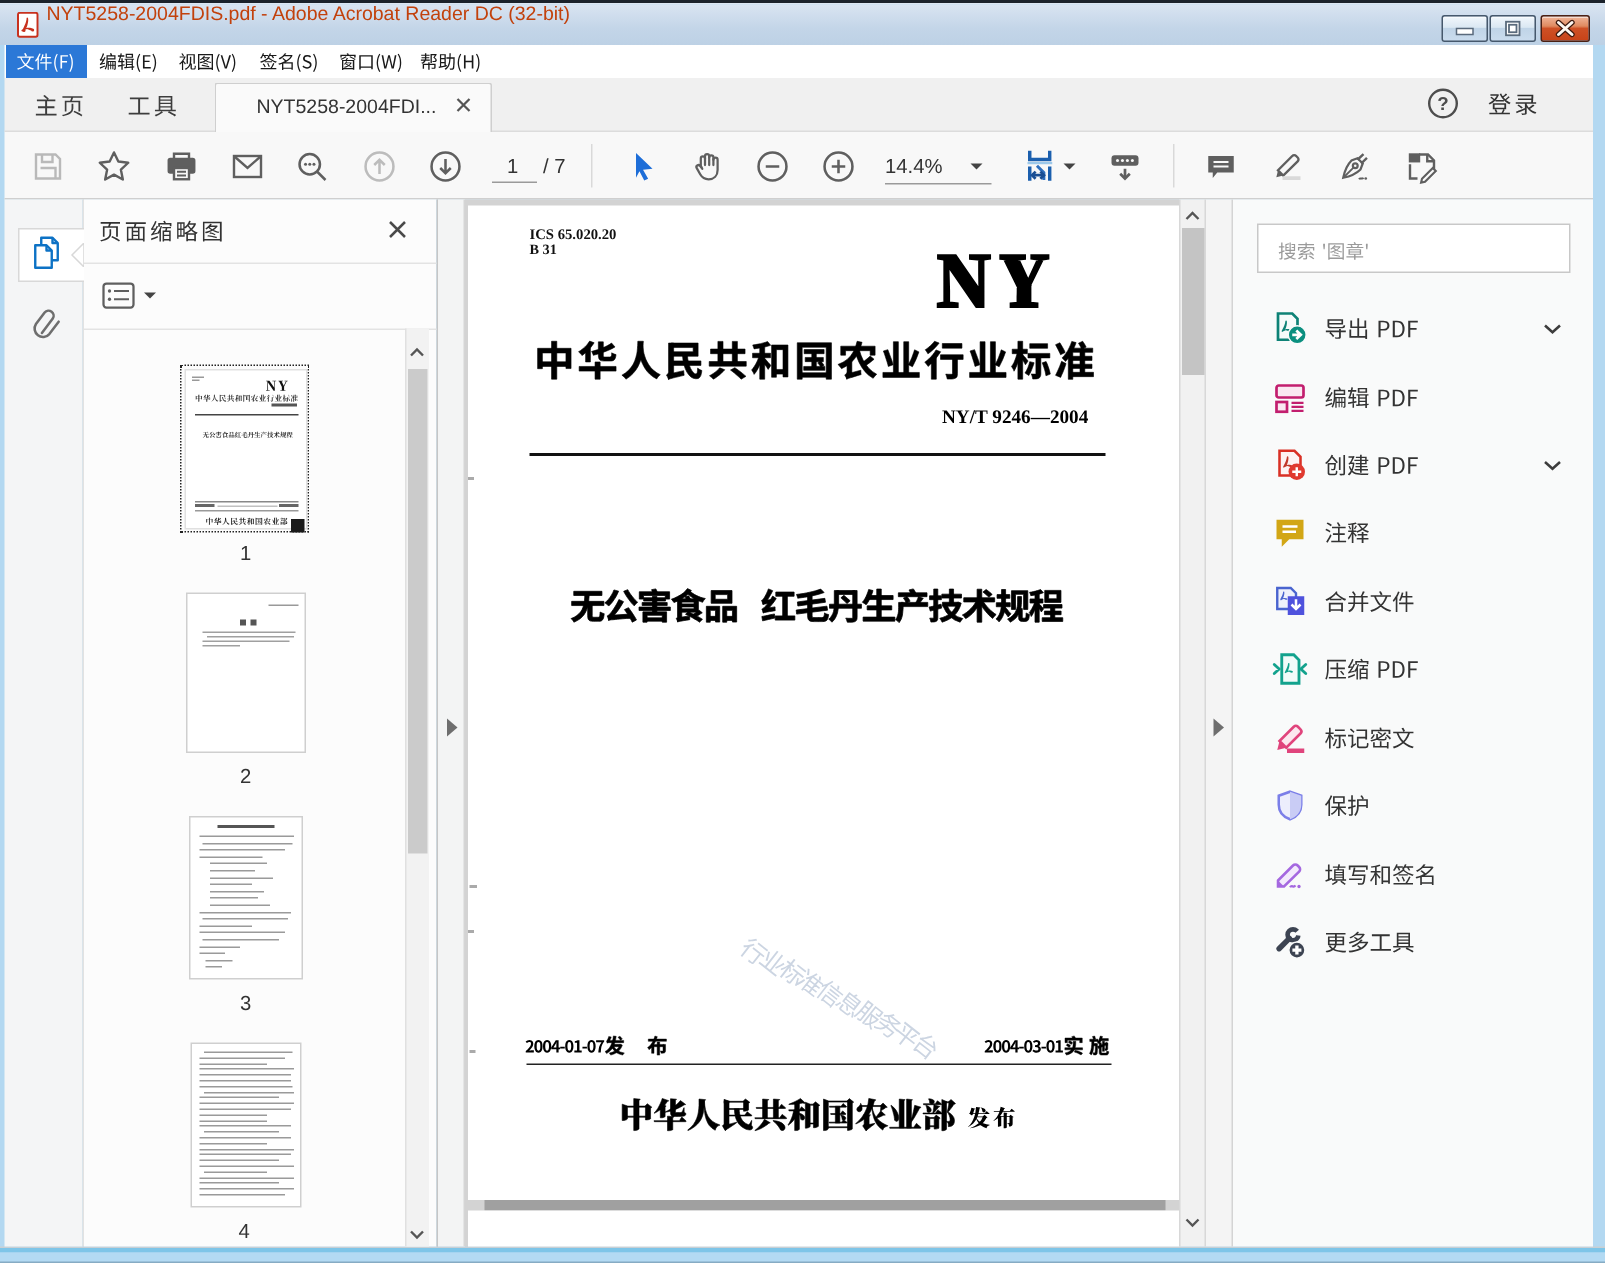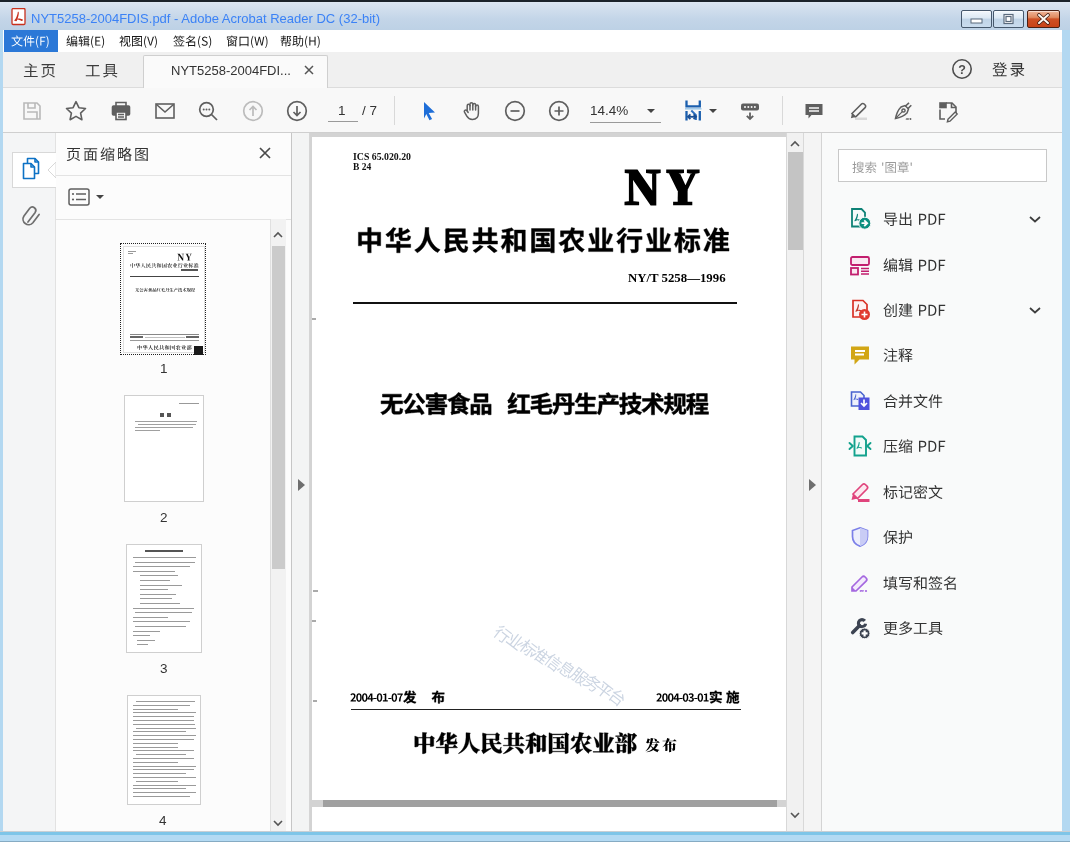--- a/index.html
+++ b/index.html
@@ -7,21 +7,21 @@
 <div style="position:absolute;left:0px;top:831px;width:1070px;height:1px;background:#c9cfd4;"></div>
 <div style="position:absolute;left:0px;top:832px;width:1070px;height:3px;background:#7ec5e8;"></div>
 <div style="position:absolute;left:0px;top:835px;width:1070px;height:6px;background:#b3daf3;"></div>
 <div style="position:absolute;left:0px;top:841px;width:1070px;height:1px;background:#86abc3;"></div>
 <svg style="position:absolute;left:11px;top:8px" width="16" height="18" viewBox="0 0 16 18">
     <rect x="1" y="0.5" width="13" height="16" rx="1.2" fill="#fff" stroke="#c8311e" stroke-width="1.3"></rect>
 <path d="M4.2 11.5c2-3.8 2.6-6.3 2.5-7.3 0-.6.8-.7 1-.1.4 1.4-.2 4.6-1.2 6.6 1.6-.4 3.4-.3 4.2.5.6.6 0 1.5-.9 1.2-.9-.2-2.1-1-2.9-1-.9.3-2 .8-2.7 1.4-.5.4-1.2-.2-.8-.8z" fill="#c8311e"></path>
 <circle cx="5" cy="12.3" r="1" fill="#c8311e"></circle>
     <circle cx="10.8" cy="12" r="1" fill="#c8311e"></circle>
   </svg>
-<div style="position:absolute;left:31px;top:11px;font:normal 13px 'Liberation Sans',sans-serif;color:#3b82f6;white-space:nowrap;">NYT5258-2004FDIS.pdf - Adobe Acrobat Reader DC (32-bit)</div>
+<div style="position:absolute;left:31px;top:1px;font:normal 13px 'Liberation Sans',sans-serif;color:#c2410c;white-space:nowrap;">NYT5258-2004FDIS.pdf - Adobe Acrobat Reader DC (32-bit)</div>
 <div style="position:absolute;left:961px;top:10px;width:31px;height:18px;background:linear-gradient(#f2f7fc 0%,#dbe8f3 45%,#c0d4e7 50%,#cadcee 100%);border:1px solid #46586c;border-radius:2px;box-shadow:inset 0 1px 0 rgba(255,255,255,.55)"></div>
 <svg style="position:absolute;left:961px;top:10px" width="31" height="18">
     <rect x="10" y="9" width="11" height="4" fill="#fff" stroke="#5a6a7c" stroke-width="1"></rect>
   </svg>
 <div style="position:absolute;left:993px;top:10px;width:31px;height:18px;background:linear-gradient(#f2f7fc 0%,#dbe8f3 45%,#c0d4e7 50%,#cadcee 100%);border:1px solid #46586c;border-radius:2px;box-shadow:inset 0 1px 0 rgba(255,255,255,.55)"></div>
 <svg style="position:absolute;left:993px;top:10px" width="31" height="18">
     <rect x="11" y="4.5" width="9" height="9" fill="#fff" stroke="#5a6a7c" stroke-width="1.2"></rect>
     <rect x="13" y="6.5" width="5" height="5" fill="none" stroke="#5a6a7c" stroke-width="1.2"></rect>
   </svg>
 <div style="position:absolute;left:1027px;top:10px;width:33px;height:18px;background:linear-gradient(#f0b69a 0%,#e08a60 40%,#ce5025 50%,#c84318 100%);border:1px solid #4a2014;border-radius:2px;box-shadow:inset 0 1px 0 rgba(255,255,255,.55)"></div>
@@ -343,28 +343,28 @@
   </svg>
 <div style="position:absolute;left:310px;top:133px;width:476px;height:698px;background:#d3d3d3;"></div>
 <div style="position:absolute;left:312px;top:137px;width:474px;height:663px;background:#fff;"></div>
 <div style="position:absolute;left:323px;top:800px;width:454px;height:7px;background:#a0a0a0;"></div>
 <div style="position:absolute;left:312px;top:807px;width:474px;height:24px;background:#fff;"></div>
 <div style="position:absolute;left:312px;top:318px;width:4px;height:2px;background:#aaa;"></div>
 <div style="position:absolute;left:313px;top:590px;width:5px;height:2px;background:#aaa;"></div>
 <div style="position:absolute;left:312px;top:620px;width:4px;height:2px;background:#aaa;"></div>
 <div style="position:absolute;left:313px;top:700px;width:4px;height:2px;background:#aaa;"></div>
 <div style="position:absolute;left:353px;top:150.5px;font:bold 9.8px 'Liberation Serif',serif;color:#111;white-space:nowrap;">ICS 65.020.20</div>
-<div style="position:absolute;left:353px;top:162px;font:bold 9.5px 'Liberation Serif',serif;color:#111;white-space:nowrap;">B 24</div>
+<div style="position:absolute;left:353px;top:162px;font:bold 9.5px 'Liberation Serif',serif;color:#111;white-space:nowrap;">B 31</div>
 <svg style="position:absolute;left:624px;top:156.8px" width="82" height="59" viewBox="0 0 82 59">
     <path fill="#000" stroke="#000" stroke-width="2.2" transform="translate(0,47.2)" d="M1.6 0V-1.5L6.3 -2.2H7.7L14 -1.5V0ZM6 0V-32.3H7.7L8.3 -10.3V0ZM23.1 -32.1V-33.6H35.6V-32.1L30.9 -31.4H29.6ZM27.2 0.1 7.2 -28.9 7 -29.1 5.3 -31.7 1.8 -32.1V-33.6H12.9L30.3 -8.5L29.4 -8.2L29.2 -21.5V-33.6H31.2V0.1Z M50.2 0V-1.5L57.6 -2.2H59.6L67.2 -1.5V0ZM54.7 0Q54.8 -1.8 54.8 -3.3Q54.8 -4.8 54.8 -6.5Q54.9 -8.1 54.9 -10.3Q54.9 -12.5 54.9 -15.6H62.5Q62.5 -12.6 62.5 -10.4Q62.5 -8.2 62.5 -6.5Q62.5 -4.8 62.5 -3.3Q62.6 -1.8 62.6 0ZM55.8 -11.2 44.8 -33.6H53.5L62.2 -14.8H60.8L61.2 -15.7L69.4 -33.6H71.9L60.9 -11.2ZM43.3 -32.1V-33.6H58.9V-32.1L52.6 -31.4H50.5ZM64 -32.1V-33.6H74.5V-32.1L70.1 -31.4H69Z"></path>
   </svg>
 <svg style="position:absolute;left:356px;top:221.7px" width="378" height="36" viewBox="0 0 378 36">
     <path fill="#000" stroke="#000" stroke-width="0.4" transform="translate(0,28.4)" d="M2.4 -18.2H24.7V-4.7H21.3V-15.1H5.6V-4.6H2.4ZM4.1 -9.2H23.2V-6.1H4.1ZM11.7 -22.9H15.2V2.4H11.7Z M51.7 -21.7 54 -19.1Q52.1 -17.9 49.7 -16.9Q47.3 -15.9 44.7 -15Q42.1 -14.2 39.5 -13.5Q39.4 -14.1 39 -14.9Q38.7 -15.6 38.4 -16.1Q40.2 -16.6 42.1 -17.2Q44 -17.8 45.7 -18.5Q47.5 -19.2 49 -20Q50.5 -20.8 51.7 -21.7ZM42.9 -22.5H46.2V-13.6Q46.2 -12.8 46.4 -12.6Q46.7 -12.4 47.5 -12.4Q47.6 -12.4 48.1 -12.4Q48.5 -12.4 49 -12.4Q49.5 -12.4 50 -12.4Q50.4 -12.4 50.6 -12.4Q51.1 -12.4 51.3 -12.7Q51.6 -12.9 51.7 -13.5Q51.8 -14 51.8 -15.2Q52.4 -14.8 53.2 -14.5Q54 -14.2 54.7 -14Q54.5 -12.3 54.1 -11.4Q53.7 -10.5 53 -10.1Q52.2 -9.7 50.9 -9.7Q50.7 -9.7 50.3 -9.7Q49.9 -9.7 49.4 -9.7Q49 -9.7 48.5 -9.7Q48 -9.7 47.6 -9.7Q47.2 -9.7 47 -9.7Q45.4 -9.7 44.5 -10Q43.6 -10.4 43.3 -11.2Q42.9 -12.1 42.9 -13.6ZM37.1 -23 40.1 -21.9Q39.1 -20.3 37.8 -18.7Q36.4 -17.1 35 -15.8Q33.5 -14.4 32 -13.4Q31.8 -13.8 31.3 -14.2Q30.9 -14.7 30.5 -15.2Q30 -15.6 29.7 -15.9Q31.1 -16.7 32.5 -17.9Q33.9 -19 35.1 -20.3Q36.2 -21.6 37.1 -23ZM34.4 -18.4 36.5 -20.5 37.6 -20.2V-9.1H34.4ZM40.7 -9.1H44.1V2.4H40.7ZM30.1 -6.1H54.7V-3H30.1Z M69.2 -22.9H72.9Q72.8 -21.5 72.7 -19.6Q72.6 -17.6 72.3 -15.4Q72 -13.1 71.3 -10.7Q70.5 -8.3 69.3 -5.9Q68 -3.5 66 -1.4Q64.1 0.7 61.3 2.4Q60.8 1.7 60.1 1Q59.4 0.3 58.6 -0.3Q61.3 -1.7 63.2 -3.7Q65 -5.6 66.2 -7.7Q67.3 -9.9 67.9 -12.1Q68.6 -14.3 68.8 -16.3Q69 -18.4 69.1 -20.1Q69.2 -21.8 69.2 -22.9ZM72.6 -19.6Q72.6 -19.1 72.8 -17.8Q72.9 -16.5 73.3 -14.8Q73.8 -13 74.5 -11Q75.3 -9.1 76.6 -7.1Q77.8 -5.2 79.7 -3.5Q81.6 -1.8 84.2 -0.6Q83.5 -0 82.8 0.7Q82.2 1.5 81.8 2.2Q79.1 0.9 77.1 -1Q75.1 -2.9 73.8 -5.1Q72.5 -7.3 71.6 -9.5Q70.8 -11.7 70.4 -13.7Q70 -15.6 69.8 -17.1Q69.6 -18.6 69.5 -19.3Z M99 -13.4H102.3Q102.4 -11 103 -8.8Q103.6 -6.5 104.4 -4.8Q105.3 -3.1 106.2 -2.1Q107.2 -1.1 108 -1.1Q108.5 -1.1 108.8 -2Q109 -2.9 109.1 -5Q109.7 -4.5 110.5 -4Q111.3 -3.6 111.9 -3.4Q111.7 -1.2 111.2 0Q110.7 1.2 109.9 1.7Q109.1 2.1 107.9 2.1Q106.1 2.1 104.6 0.9Q103 -0.4 101.8 -2.5Q100.6 -4.7 99.9 -7.5Q99.2 -10.3 99 -13.4ZM91.5 -9.8H111.3V-6.8H91.5ZM91.4 -21.7H109.4V-12.9H91.4V-15.9H106.1V-18.7H91.4ZM89.7 2.6 89.5 -0.2 90.9 -1.3 99.8 -3.3Q99.8 -2.8 99.9 -2.3Q99.9 -1.7 100 -1.1Q100.1 -0.6 100.1 -0.2Q97.7 0.4 96 0.8Q94.3 1.2 93.1 1.5Q92 1.8 91.4 2Q90.7 2.1 90.3 2.3Q90 2.4 89.7 2.6ZM89.7 2.6Q89.6 2.1 89.3 1.6Q89.1 1 88.8 0.5Q88.5 0 88.3 -0.3Q88.7 -0.6 89.2 -1.2Q89.7 -1.7 89.7 -2.6V-21.7H93.1V-0.4Q93.1 -0.4 92.7 -0.2Q92.4 -0 91.9 0.3Q91.4 0.6 90.9 1Q90.4 1.4 90 1.8Q89.7 2.2 89.7 2.6Z M122.6 -22.8H126V-7.3H122.6ZM132.2 -22.8H135.6V-7.3H132.2ZM116.8 -9.4H141.5V-6.3H116.8ZM117.7 -17.7H140.7V-14.6H117.7ZM131 -3.7 133.9 -5.3Q135.1 -4.5 136.5 -3.4Q137.9 -2.4 139.2 -1.3Q140.5 -0.3 141.3 0.5L138.1 2.4Q137.4 1.6 136.1 0.5Q134.9 -0.5 133.6 -1.7Q132.2 -2.8 131 -3.7ZM123.8 -5.2 127.2 -3.9Q126.2 -2.7 124.9 -1.6Q123.7 -0.4 122.3 0.6Q120.9 1.7 119.6 2.4Q119.3 2.1 118.8 1.6Q118.3 1.2 117.8 0.8Q117.3 0.4 117 0.1Q118.2 -0.5 119.5 -1.4Q120.8 -2.3 122 -3.3Q123.1 -4.3 123.8 -5.2Z M159.6 -4.1H167.7V-1H159.6ZM158.4 -20.4H169.3V0.9H166V-17.3H161.6V1.1H158.4ZM150.5 -20.3H153.8V2.4H150.5ZM145.7 -14.9H157.7V-11.9H145.7ZM150.3 -13.8 152.5 -13Q152 -11.4 151.4 -9.7Q150.8 -7.9 150.1 -6.3Q149.4 -4.7 148.5 -3.2Q147.7 -1.8 146.7 -0.8Q146.5 -1.5 146 -2.4Q145.5 -3.2 145.1 -3.8Q145.9 -4.7 146.7 -5.9Q147.5 -7.1 148.2 -8.4Q148.9 -9.7 149.4 -11.1Q150 -12.5 150.3 -13.8ZM155.7 -22.7 157.8 -20.2Q156.2 -19.6 154.4 -19.2Q152.5 -18.7 150.5 -18.4Q148.5 -18.1 146.7 -17.8Q146.6 -18.4 146.3 -19.1Q146 -19.9 145.8 -20.4Q147.5 -20.6 149.4 -21Q151.2 -21.3 152.8 -21.8Q154.5 -22.2 155.7 -22.7ZM153.5 -11.7Q153.7 -11.5 154.2 -11Q154.7 -10.5 155.2 -9.9Q155.8 -9.3 156.3 -8.6Q156.9 -8 157.3 -7.5Q157.7 -7 157.9 -6.8L156.1 -4.1Q155.7 -4.7 155.2 -5.5Q154.6 -6.4 154 -7.2Q153.4 -8.1 152.9 -8.9Q152.3 -9.7 151.9 -10.2Z M180.1 -17.4H193.4V-14.6H180.1ZM180.8 -12.1H192.9V-9.3H180.8ZM179.8 -6.1H193.9V-3.5H179.8ZM185.2 -16.6H188.2V-4.7H185.2ZM189.1 -8.5 191.2 -9.5Q191.8 -9 192.4 -8.2Q193 -7.5 193.4 -6.9L191.2 -5.7Q190.9 -6.3 190.3 -7.1Q189.7 -7.8 189.1 -8.5ZM175.5 -21.9H198.3V2.4H194.8V-18.9H178.8V2.4H175.5ZM177.3 -1.9H196.4V1.1H177.3Z M208.5 2.4Q208.4 2.1 208.2 1.5Q207.9 1 207.6 0.5Q207.4 -0.1 207.1 -0.4Q207.6 -0.6 208.1 -1.2Q208.7 -1.8 208.7 -2.6V-10H211.9V-0.4Q211.9 -0.4 211.6 -0.2Q211.2 -0 210.7 0.3Q210.2 0.6 209.7 1Q209.2 1.4 208.9 1.7Q208.5 2.1 208.5 2.4ZM204.5 -19.6H227.4V-13.6H224.1V-16.6H207.7V-13.6H204.5ZM215.4 -22.9 218.7 -22.2Q217.7 -17.8 215.8 -14.4Q214 -11.1 211.3 -8.6Q208.6 -6.2 205 -4.6Q204.8 -5 204.3 -5.5Q203.9 -6 203.5 -6.6Q203 -7.1 202.6 -7.4Q206.2 -8.7 208.8 -10.8Q211.3 -12.9 212.9 -15.9Q214.6 -18.9 215.4 -22.9ZM216.9 -17Q217.8 -13.5 219.4 -10.4Q221 -7.3 223.3 -4.8Q225.6 -2.4 228.5 -0.9Q228.1 -0.6 227.7 -0.1Q227.2 0.4 226.8 0.9Q226.4 1.4 226.1 1.8Q223 0.1 220.7 -2.6Q218.4 -5.3 216.7 -8.8Q215.1 -12.2 213.9 -16.2ZM224.1 -13.1 226.7 -10.9Q225.8 -10.1 224.7 -9.3Q223.7 -8.5 222.7 -7.8Q221.7 -7 220.8 -6.5L218.5 -8.5Q219.4 -9.1 220.4 -9.9Q221.4 -10.6 222.4 -11.5Q223.4 -12.3 224.1 -13.1ZM208.5 2.4 208.2 -0.4 209.6 -1.4 217.9 -3.6Q217.9 -2.9 217.9 -2Q218 -1.2 218.1 -0.7Q215.3 0.1 213.5 0.7Q211.8 1.2 210.8 1.5Q209.8 1.8 209.3 2Q208.8 2.2 208.5 2.4Z M232.6 -2.1H256.9V1.2H232.6ZM239.6 -22.6H242.9V-0.9H239.6ZM246.5 -22.6H249.8V-0.7H246.5ZM253.7 -17.2 256.6 -15.8Q256 -14.1 255.3 -12.3Q254.6 -10.5 253.8 -8.9Q253 -7.2 252.3 -5.9L249.6 -7.3Q250.3 -8.6 251.1 -10.2Q251.9 -11.9 252.5 -13.7Q253.2 -15.5 253.7 -17.2ZM232.9 -16.4 235.9 -17.3Q236.5 -15.7 237.2 -13.8Q237.9 -12 238.5 -10.3Q239.1 -8.5 239.4 -7.2L236.2 -6.1Q235.9 -7.4 235.4 -9.1Q234.8 -10.9 234.2 -12.8Q233.6 -14.7 232.9 -16.4Z M272.2 -21.4H285.3V-18.3H272.2ZM279 -13H282.3V-1.3Q282.3 -0 282 0.7Q281.7 1.4 280.8 1.8Q279.9 2.2 278.6 2.3Q277.3 2.3 275.5 2.3Q275.4 1.6 275.1 0.7Q274.8 -0.3 274.5 -1Q275.3 -0.9 276.1 -0.9Q276.9 -0.9 277.5 -0.9Q278.1 -0.9 278.3 -0.9Q278.7 -0.9 278.9 -1Q279 -1.1 279 -1.4ZM271 -13.9H286.1V-10.8H271ZM264.9 -10.7 267.8 -13.6 268.2 -13.4V2.4H264.9ZM268 -17.1 271.1 -15.9Q270 -14.1 268.6 -12.3Q267.2 -10.5 265.7 -8.9Q264.2 -7.3 262.7 -6.1Q262.5 -6.5 262.1 -7Q261.7 -7.5 261.3 -8.1Q260.9 -8.6 260.5 -8.9Q261.9 -9.9 263.3 -11.2Q264.7 -12.5 265.9 -14Q267.1 -15.5 268 -17.1ZM267 -22.9 270.1 -21.7Q269.1 -20.4 267.9 -19.1Q266.6 -17.8 265.3 -16.6Q263.9 -15.4 262.6 -14.5Q262.4 -14.9 262.1 -15.4Q261.8 -15.9 261.4 -16.4Q261.1 -16.9 260.8 -17.2Q261.9 -17.9 263.1 -18.9Q264.3 -19.9 265.3 -20.9Q266.3 -22 267 -22.9Z M290.4 -2.1H314.7V1.2H290.4ZM297.4 -22.6H300.7V-0.9H297.4ZM304.3 -22.6H307.6V-0.7H304.3ZM311.5 -17.2 314.4 -15.8Q313.8 -14.1 313.1 -12.3Q312.4 -10.5 311.6 -8.9Q310.8 -7.2 310.1 -5.9L307.4 -7.3Q308.1 -8.6 308.9 -10.2Q309.7 -11.9 310.3 -13.7Q311 -15.5 311.5 -17.2ZM290.7 -16.4 293.7 -17.3Q294.3 -15.7 295 -13.8Q295.7 -12 296.3 -10.3Q296.9 -8.5 297.2 -7.2L294 -6.1Q293.7 -7.4 293.2 -9.1Q292.6 -10.9 292 -12.8Q291.4 -14.7 290.7 -16.4Z M330.5 -21.3H342.4V-18.2H330.5ZM329.3 -14.8H343.9V-11.8H329.3ZM334.6 -13.3H337.9V-1.4Q337.9 -0.2 337.6 0.5Q337.4 1.3 336.6 1.7Q335.9 2.1 334.8 2.2Q333.8 2.3 332.5 2.3Q332.4 1.6 332.1 0.6Q331.9 -0.3 331.5 -1.1Q332.3 -1 333.1 -1Q333.8 -1 334.1 -1Q334.4 -1 334.5 -1.1Q334.6 -1.2 334.6 -1.5ZM338.8 -8.5 341.4 -9.4Q342.1 -8.1 342.6 -6.5Q343.2 -5 343.6 -3.5Q344 -2.1 344.2 -1L341.3 0.1Q341.1 -1 340.8 -2.5Q340.4 -4 339.9 -5.5Q339.4 -7.1 338.8 -8.5ZM330.5 -9.3 333.4 -8.6Q333 -7.1 332.4 -5.5Q331.8 -3.9 331.2 -2.5Q330.5 -1.1 329.8 -0Q329.6 -0.3 329.1 -0.6Q328.6 -0.9 328.1 -1.2Q327.7 -1.5 327.3 -1.7Q328.3 -3.1 329.2 -5.2Q330 -7.2 330.5 -9.3ZM318.8 -17.6H328.9V-14.6H318.8ZM322.6 -22.9H325.8V2.4H322.6ZM322.2 -15.6 324.1 -14.9Q323.8 -13.4 323.4 -11.7Q323 -10 322.5 -8.4Q322 -6.8 321.3 -5.4Q320.7 -4 320 -2.9Q319.8 -3.4 319.6 -4Q319.3 -4.5 319 -5.1Q318.6 -5.7 318.3 -6.1Q319.2 -7.2 320 -8.8Q320.7 -10.4 321.3 -12.2Q321.9 -14 322.2 -15.6ZM325.7 -14.2Q325.9 -13.9 326.4 -13.3Q327 -12.7 327.6 -12Q328.2 -11.2 328.7 -10.6Q329.2 -10 329.4 -9.7L327.6 -7.2Q327.4 -7.7 326.9 -8.5Q326.5 -9.3 326 -10.1Q325.5 -10.9 325 -11.6Q324.6 -12.3 324.2 -12.8Z M358.4 -12.9H372V-10.1H358.4ZM358.5 -7.6H372V-4.8H358.5ZM358.5 -2.2H373V0.7H358.5ZM358.5 -22.8 361.4 -22Q360.6 -19.6 359.5 -17.2Q358.4 -14.9 357.1 -12.9Q355.8 -10.9 354.3 -9.4Q354.1 -9.7 353.6 -10.2Q353.2 -10.6 352.8 -11.1Q352.4 -11.5 352 -11.8Q353.4 -13 354.6 -14.8Q355.9 -16.5 356.8 -18.6Q357.8 -20.6 358.5 -22.8ZM359.2 -18.3H372.5V-15.5H359.2V2.5H356.2V-15.8L358.6 -18.3ZM364 -16.7H367.2V-0.6H364ZM363 -21.6 365.8 -22.9Q366.4 -22 367.1 -20.9Q367.7 -19.8 368.1 -19L365.1 -17.5Q364.8 -18.3 364.2 -19.5Q363.6 -20.6 363 -21.6ZM347.7 -20.6 350.6 -21.9Q351.2 -20.9 351.9 -19.7Q352.6 -18.5 353.2 -17.4Q353.8 -16.3 354.1 -15.4L351 -13.9Q350.7 -14.8 350.1 -15.9Q349.6 -17.1 348.9 -18.3Q348.3 -19.5 347.7 -20.6ZM347.7 -0.2Q348.3 -1.4 349 -2.9Q349.7 -4.4 350.4 -6.1Q351.1 -7.8 351.7 -9.5L354.7 -8Q354.2 -6.4 353.6 -4.8Q353 -3.2 352.4 -1.7Q351.7 -0.2 351.1 1.2Z"></path>
   </svg>
-<div style="position:absolute;left:628px;top:271px;font:bold 12.8px 'Liberation Serif',serif;color:#000;white-space:nowrap;">NY/T 5258—1996</div>
+<div style="position:absolute;left:628px;top:271px;font:bold 12.8px 'Liberation Serif',serif;color:#000;white-space:nowrap;">NY/T 9246—2004</div>
 <div style="position:absolute;left:353px;top:302px;width:384px;height:2px;background:#111;"></div>
 <svg style="position:absolute;left:380px;top:388.3px" width="331" height="31" viewBox="0 0 331 31">
     <path fill="#000" stroke="#000" stroke-width="0.5" transform="translate(0,24.7)" d="M1.1 -11.8H22.6V-9H1.1ZM2.5 -18.5H21.3V-15.7H2.5ZM11.8 -9.5H14.8V-2.3Q14.8 -1.6 15 -1.4Q15.2 -1.2 16 -1.2Q16.1 -1.2 16.5 -1.2Q16.9 -1.2 17.4 -1.2Q17.8 -1.2 18.2 -1.2Q18.6 -1.2 18.8 -1.2Q19.3 -1.2 19.6 -1.5Q19.8 -1.7 19.9 -2.5Q20 -3.2 20.1 -4.7Q20.4 -4.5 20.9 -4.3Q21.4 -4 21.9 -3.9Q22.4 -3.7 22.8 -3.6Q22.6 -1.6 22.3 -0.5Q21.9 0.6 21.1 1.1Q20.4 1.5 19.1 1.5Q18.9 1.5 18.5 1.5Q18.2 1.5 17.8 1.5Q17.3 1.5 16.9 1.5Q16.5 1.5 16.1 1.5Q15.7 1.5 15.6 1.5Q14.1 1.5 13.3 1.2Q12.5 0.8 12.1 -0Q11.8 -0.8 11.8 -2.2ZM9.9 -17.4H12.8Q12.8 -15.5 12.6 -13.7Q12.5 -11.8 12.2 -10Q11.9 -8.2 11.2 -6.4Q10.6 -4.7 9.5 -3.1Q8.4 -1.6 6.7 -0.2Q5 1.1 2.6 2.1Q2.3 1.5 1.8 0.8Q1.2 0.2 0.7 -0.3Q3 -1.1 4.5 -2.3Q6.1 -3.5 7.1 -4.8Q8.1 -6.2 8.6 -7.7Q9.2 -9.3 9.5 -10.9Q9.7 -12.5 9.8 -14.1Q9.9 -15.8 9.9 -17.4Z M36.3 -6.3 39 -7.6Q40 -6.3 41 -4.8Q42 -3.3 42.9 -1.9Q43.8 -0.5 44.3 0.6L41.5 2.1Q41 1 40.1 -0.5Q39.2 -1.9 38.2 -3.5Q37.2 -5 36.3 -6.3ZM29.3 -19.4 32.4 -18.6Q31.6 -16.7 30.6 -14.8Q29.5 -13 28.3 -11.4Q27.1 -9.9 25.8 -8.7Q25.6 -9 25.1 -9.4Q24.6 -9.8 24.1 -10.2Q23.6 -10.5 23.2 -10.8Q24.5 -11.8 25.6 -13.1Q26.8 -14.5 27.7 -16.1Q28.7 -17.7 29.3 -19.4ZM38.5 -19.6Q39.1 -18.5 39.8 -17.3Q40.6 -16.2 41.5 -15.1Q42.4 -13.9 43.3 -12.9Q44.3 -11.9 45.1 -11.2Q44.8 -10.9 44.3 -10.5Q43.9 -10.1 43.5 -9.6Q43.1 -9.1 42.8 -8.8Q41.9 -9.7 40.9 -10.8Q40 -12 39.1 -13.2Q38.1 -14.5 37.3 -15.8Q36.4 -17.2 35.8 -18.5ZM25.8 0.9Q25.8 0.6 25.6 0.1Q25.4 -0.5 25.2 -1.1Q25 -1.6 24.8 -2.1Q25.3 -2.2 25.8 -2.7Q26.3 -3.1 27 -3.9Q27.3 -4.3 28 -5.2Q28.7 -6.1 29.5 -7.4Q30.3 -8.6 31.1 -10Q31.9 -11.5 32.6 -13L35.7 -11.6Q34.6 -9.6 33.3 -7.6Q32 -5.6 30.6 -3.9Q29.2 -2.1 27.9 -0.7V-0.6Q27.9 -0.6 27.6 -0.5Q27.3 -0.3 26.9 -0.1Q26.5 0.2 26.2 0.4Q25.8 0.7 25.8 0.9ZM25.8 0.9 25.8 -1.5 27.5 -2.5 39.6 -3.3Q39.7 -2.7 39.9 -1.9Q40.1 -1.1 40.2 -0.6Q37.3 -0.4 35.2 -0.2Q33.1 0 31.6 0.1Q30.1 0.3 29.1 0.4Q28.1 0.5 27.5 0.5Q26.9 0.6 26.5 0.7Q26.1 0.8 25.8 0.9Z M55 -15.2H57.9V-3.9H55ZM49.1 -14.2H63.7V-12H49.1ZM48.1 -11H64.8V-9H48.1ZM50.2 -0.8H62.7V1.4H50.2ZM46 -8H66.9V-5.7H46ZM48.6 -4.8H64.4V2.1H61.5V-2.5H51.4V2.1H48.6ZM46.2 -18.2H66.4V-13.3H63.5V-15.7H49V-13.3H46.2ZM54.4 -19.6 57.2 -20.1Q57.6 -19.5 57.9 -18.7Q58.3 -17.8 58.4 -17.2L55.5 -16.6Q55.3 -17.1 55 -18Q54.7 -18.9 54.4 -19.6Z M73.4 -10.1H83.8V-8.1H73.4ZM86.1 -5.9 88.2 -4.2Q86.8 -3.3 85.4 -2.4Q83.9 -1.6 82.6 -1L81 -2.5Q81.8 -2.9 82.7 -3.5Q83.6 -4.1 84.5 -4.7Q85.4 -5.3 86.1 -5.9ZM73.4 -13.5H85.6V-4.6H73.4V-6.8H82.7V-11.3H73.4ZM79.7 -19.1Q80.5 -18.1 81.6 -17.3Q82.7 -16.5 84.1 -15.8Q85.5 -15.1 87.1 -14.5Q88.6 -14 90.2 -13.7Q89.9 -13.4 89.6 -12.9Q89.2 -12.5 88.9 -12.1Q88.6 -11.6 88.4 -11.2Q86.8 -11.7 85.2 -12.3Q83.6 -13 82.2 -13.9Q80.8 -14.8 79.6 -15.8Q78.4 -16.9 77.4 -18.1ZM78.3 -20.3 80.9 -19.1Q79.5 -17.2 77.7 -15.7Q75.8 -14.2 73.7 -13Q71.6 -11.8 69.3 -11Q69 -11.5 68.5 -12.1Q68.1 -12.8 67.6 -13.2Q69.7 -13.9 71.7 -15Q73.8 -16 75.5 -17.3Q77.2 -18.7 78.3 -20.3ZM76.6 -14.8 79.1 -15.5Q79.5 -15 79.8 -14.3Q80.2 -13.7 80.4 -13.2L77.8 -12.5Q77.7 -12.9 77.3 -13.6Q77 -14.3 76.6 -14.8ZM71.8 2Q71.7 1.7 71.6 1.2Q71.4 0.8 71.2 0.3Q71 -0.1 70.8 -0.4Q71.2 -0.5 71.4 -0.8Q71.7 -1.2 71.7 -1.9V-13.5H74.5V-0Q74.5 -0 74.2 0.1Q73.9 0.2 73.5 0.4Q73.1 0.6 72.7 0.9Q72.3 1.2 72 1.4Q71.8 1.7 71.8 2ZM71.8 2 71.6 -0.2 72.9 -1.1 79.8 -2.1Q79.8 -1.5 79.8 -0.8Q79.8 -0.1 79.8 0.4Q77.5 0.8 76 1Q74.5 1.3 73.7 1.4Q72.9 1.6 72.4 1.7Q72 1.9 71.8 2ZM77 -3.2 78.9 -4.8Q80 -4.4 81.3 -3.7Q82.6 -3.1 83.9 -2.4Q85.2 -1.8 86.3 -1.1Q87.5 -0.4 88.3 0.2L86.3 2.1Q85.6 1.5 84.5 0.8Q83.4 0.2 82.1 -0.6Q80.8 -1.3 79.5 -2Q78.2 -2.6 77 -3.2Z M96.8 -16.3V-13.2H105.1V-16.3ZM94.1 -19H108V-10.5H94.1ZM90.9 -8.5H99.8V2H97V-5.8H93.5V2.1H90.9ZM101.8 -8.5H111.1V2H108.3V-5.8H104.5V2.1H101.8ZM92 -1.8H98.2V0.9H92ZM103.1 -1.8H109.7V0.9H103.1Z M128.9 -4Q128.8 -4.3 128.6 -4.8Q128.5 -5.2 128.3 -5.8Q128.1 -6.3 127.9 -6.7Q128.4 -6.8 128.9 -7.2Q129.3 -7.5 129.9 -8.2Q130.3 -8.5 130.9 -9.2Q131.5 -9.9 132.2 -10.9Q132.9 -11.9 133.7 -13Q134.4 -14.2 135.1 -15.3L137.5 -13.7Q136.1 -11.4 134.3 -9.3Q132.5 -7.1 130.7 -5.4V-5.4Q130.7 -5.4 130.4 -5.2Q130.1 -5.1 129.8 -4.9Q129.4 -4.7 129.1 -4.4Q128.9 -4.2 128.9 -4ZM128.9 -4 128.7 -6.3 130 -7.1 136.7 -8.1Q136.7 -7.5 136.7 -6.8Q136.8 -6 136.8 -5.6Q134.5 -5.2 133 -5Q131.6 -4.7 130.8 -4.6Q129.9 -4.4 129.5 -4.3Q129.1 -4.1 128.9 -4ZM128.7 -9.7Q128.6 -10 128.4 -10.5Q128.3 -11 128.1 -11.5Q127.9 -12 127.7 -12.4Q128.1 -12.5 128.5 -12.9Q128.8 -13.2 129.2 -13.8Q129.4 -14.1 129.8 -14.7Q130.1 -15.3 130.6 -16.2Q131 -17.1 131.5 -18.1Q131.9 -19.1 132.3 -20.1L135.1 -18.9Q134.5 -17.6 133.7 -16.2Q132.9 -14.8 132.1 -13.5Q131.2 -12.2 130.4 -11.2V-11.2Q130.4 -11.2 130.1 -11Q129.9 -10.9 129.5 -10.6Q129.2 -10.4 128.9 -10.2Q128.7 -9.9 128.7 -9.7ZM128.7 -9.7 128.6 -11.8 129.8 -12.6 134.9 -13Q134.7 -12.4 134.7 -11.7Q134.6 -11 134.6 -10.6Q132.9 -10.4 131.8 -10.3Q130.8 -10.2 130.2 -10.1Q129.5 -10 129.2 -9.9Q128.9 -9.8 128.7 -9.7ZM127.9 -1.7Q129 -1.9 130.4 -2.2Q131.7 -2.4 133.3 -2.8Q134.8 -3.1 136.3 -3.4L136.6 -0.7Q134.5 -0.2 132.3 0.3Q130.2 0.8 128.4 1.2ZM137.2 -18H149.4V-15.2H137.2ZM136.8 -2.1H149.9V0.7H136.8ZM141.8 -17H144.9V-0.5H141.8Z M158.4 -15.8H161.4V-2.6Q161.4 -1.9 161.5 -1.6Q161.6 -1.2 162 -1.1Q162.4 -1 163.2 -1Q163.4 -1 163.9 -1Q164.3 -1 164.9 -1Q165.5 -1 166.1 -1Q166.7 -1 167.2 -1Q167.6 -1 167.9 -1Q168.6 -1 168.9 -1.3Q169.3 -1.5 169.4 -2.2Q169.6 -2.8 169.7 -4.1Q170.2 -3.8 171 -3.4Q171.8 -3.1 172.4 -3Q172.2 -1.2 171.8 -0.2Q171.4 0.9 170.5 1.3Q169.6 1.7 168.1 1.7Q167.9 1.7 167.3 1.7Q166.8 1.7 166.2 1.7Q165.5 1.7 164.8 1.7Q164.2 1.7 163.7 1.7Q163.2 1.7 162.9 1.7Q161.2 1.7 160.2 1.4Q159.2 1 158.8 0.1Q158.4 -0.9 158.4 -2.6ZM167.1 -20 169.4 -17.7Q167.6 -17 165.4 -16.4Q163.3 -15.8 161 -15.4Q158.7 -14.9 156.4 -14.5Q154 -14.2 151.8 -13.9Q151.8 -14.3 151.6 -14.7Q151.5 -15.2 151.3 -15.6Q151.1 -16.1 151 -16.4Q153.1 -16.7 155.4 -17Q157.6 -17.4 159.8 -17.9Q161.9 -18.3 163.8 -18.9Q165.6 -19.4 167.1 -20ZM151.6 -11.4 169.9 -13.8 170.3 -11.2 151.9 -8.7ZM150.8 -6 171.3 -8.6 171.7 -5.9 151.1 -3.3Z M177.8 -19H190V-16.4H177.8ZM173 -9.9H194.3V-7.2H173ZM176.2 -19H179.1V-10.7Q179.1 -9.2 178.9 -7.5Q178.7 -5.8 178.3 -4Q177.8 -2.3 176.9 -0.7Q176.1 0.9 174.6 2.1Q174.4 1.8 174 1.4Q173.6 1 173.2 0.7Q172.8 0.3 172.5 0.1Q173.8 -1 174.5 -2.3Q175.3 -3.6 175.7 -5.1Q176 -6.5 176.1 -8Q176.2 -9.4 176.2 -10.7ZM188.5 -19H191.4V-1.2Q191.4 0 191.1 0.7Q190.7 1.3 190 1.7Q189.2 2 187.9 2.1Q186.7 2.1 184.9 2.1Q184.8 1.8 184.6 1.3Q184.5 0.7 184.3 0.3Q184.1 -0.2 183.8 -0.6Q184.6 -0.6 185.5 -0.5Q186.3 -0.5 186.9 -0.5Q187.6 -0.5 187.8 -0.5Q188.2 -0.5 188.4 -0.7Q188.5 -0.8 188.5 -1.2ZM180.6 -14.2 182.6 -15.8Q183.3 -15.2 184 -14.6Q184.8 -13.9 185.6 -13.3Q186.3 -12.6 186.7 -12.1L184.6 -10.3Q184.2 -10.8 183.5 -11.5Q182.8 -12.2 182 -12.9Q181.3 -13.6 180.6 -14.2Z M199.1 -15.7H215.4V-13H199.1ZM198.1 -8.8H214.5V-6.1H198.1ZM195.4 -1.3H216.6V1.4H195.4ZM204.5 -20H207.5V0H204.5ZM199.1 -19.7 202 -19Q201.5 -17.2 200.8 -15.4Q200.1 -13.7 199.2 -12.2Q198.4 -10.6 197.4 -9.5Q197.2 -9.8 196.7 -10.1Q196.2 -10.4 195.7 -10.7Q195.3 -11 194.9 -11.2Q195.8 -12.2 196.6 -13.6Q197.4 -14.9 198 -16.5Q198.7 -18.1 199.1 -19.7Z M220.7 -11.1H238.5V-8.3H220.7ZM218.9 -17.5H238V-14.9H218.9ZM219.1 -11.1H222.1V-7.8Q222.1 -6.7 221.9 -5.3Q221.8 -4 221.6 -2.6Q221.3 -1.2 220.8 0.1Q220.2 1.3 219.4 2.4Q219.2 2.1 218.8 1.7Q218.3 1.3 217.8 0.9Q217.4 0.5 217.1 0.4Q218 -0.8 218.4 -2.3Q218.9 -3.7 219 -5.2Q219.1 -6.6 219.1 -7.8ZM222.3 -14 224.7 -15Q225.3 -14.3 225.9 -13.4Q226.5 -12.5 226.7 -11.8L224.1 -10.7Q223.9 -11.3 223.4 -12.3Q222.8 -13.2 222.3 -14ZM232.3 -14.8 235.5 -13.8Q234.7 -12.8 234 -11.8Q233.3 -10.8 232.8 -10.1L230.5 -11Q230.8 -11.5 231.2 -12.2Q231.5 -12.9 231.8 -13.6Q232.1 -14.3 232.3 -14.8ZM226 -19.4 228.9 -20.1Q229.4 -19.5 229.8 -18.7Q230.3 -17.9 230.5 -17.3L227.4 -16.5Q227.3 -17.1 226.8 -17.9Q226.4 -18.7 226 -19.4Z M247.9 -16.6H261V-14H247.9ZM248.3 -11.2H258.3V-8.6H248.3ZM252.9 -20H255.7V-9.8H252.9ZM251.3 -9.2Q252.6 -5.9 255.3 -3.6Q257.9 -1.3 261.9 -0.3Q261.6 -0 261.3 0.4Q260.9 0.8 260.6 1.3Q260.3 1.8 260.1 2.1Q255.9 0.9 253.2 -1.8Q250.4 -4.5 248.8 -8.4ZM258 -11.2H258.6L259 -11.3L260.8 -10.6Q260.1 -7.9 258.9 -5.9Q257.7 -3.8 256.1 -2.3Q254.4 -0.8 252.4 0.3Q250.3 1.4 248 2.1Q247.9 1.7 247.6 1.2Q247.4 0.7 247.1 0.3Q246.8 -0.2 246.5 -0.5Q248.6 -1 250.5 -1.9Q252.4 -2.8 253.9 -4.1Q255.4 -5.4 256.4 -7Q257.5 -8.7 258 -10.7ZM239.4 -8Q240.5 -8.2 241.8 -8.5Q243.1 -8.8 244.5 -9.2Q246 -9.6 247.4 -9.9L247.8 -7.3Q245.8 -6.8 243.8 -6.3Q241.8 -5.7 240.2 -5.3ZM239.7 -15.5H247.6V-12.9H239.7ZM242.5 -20H245.2V-1Q245.2 -0 245 0.6Q244.8 1.1 244.2 1.5Q243.6 1.8 242.7 1.9Q241.8 2 240.6 2Q240.5 1.4 240.3 0.7Q240.1 -0 239.8 -0.6Q240.5 -0.6 241.1 -0.6Q241.8 -0.6 242 -0.6Q242.5 -0.6 242.5 -1Z M275.1 -12.3Q275.9 -11 276.9 -9.7Q277.9 -8.4 279.1 -7.1Q280.3 -5.9 281.6 -4.8Q282.8 -3.7 284.1 -3Q283.7 -2.7 283.3 -2.2Q282.9 -1.8 282.5 -1.3Q282.1 -0.8 281.8 -0.4Q280.6 -1.4 279.3 -2.6Q278.1 -3.9 276.9 -5.3Q275.7 -6.7 274.7 -8.3Q273.6 -9.9 272.8 -11.4ZM271 -12.3 273.6 -11.3Q272.7 -9.6 271.7 -8Q270.6 -6.4 269.4 -4.9Q268.1 -3.5 266.7 -2.3Q265.3 -1.1 263.8 -0.3Q263.5 -0.6 263.1 -1.1Q262.8 -1.6 262.4 -2Q262 -2.5 261.6 -2.7Q263.1 -3.5 264.5 -4.5Q265.9 -5.5 267.1 -6.8Q268.3 -8.1 269.3 -9.4Q270.3 -10.8 271 -12.3ZM262.5 -14.2H283.1V-11.4H262.5ZM271.4 -19.9H274.5V2.1H271.4ZM275.3 -18 277.4 -19.7Q278.1 -19.3 278.8 -18.7Q279.6 -18.1 280.3 -17.5Q281 -16.9 281.4 -16.4L279.2 -14.5Q278.8 -15 278.2 -15.6Q277.5 -16.2 276.7 -16.9Q276 -17.5 275.3 -18Z M284.7 -16.3H293.2V-13.8H284.7ZM284.2 -10.9H293.5V-8.2H284.2ZM287.7 -19.7H290.4V-12.2Q290.4 -10.6 290.3 -8.7Q290.1 -6.9 289.7 -5Q289.2 -3.1 288.3 -1.3Q287.5 0.4 286 1.9Q285.8 1.6 285.5 1.2Q285.1 0.9 284.7 0.5Q284.3 0.2 284 -0.1Q285.3 -1.2 286.1 -2.8Q286.8 -4.3 287.2 -6Q287.5 -7.7 287.6 -9.3Q287.7 -10.9 287.7 -12.2ZM290 -8Q290.2 -7.7 290.7 -7.3Q291.1 -6.8 291.6 -6.3Q292.1 -5.7 292.5 -5.1Q293 -4.6 293.4 -4.1Q293.8 -3.7 294 -3.5L292.1 -1.4Q291.7 -2 291.2 -2.7Q290.7 -3.4 290.2 -4.1Q289.7 -4.9 289.2 -5.5Q288.6 -6.2 288.3 -6.7ZM294.3 -18.9H305.2V-6.4H302.4V-16.5H297V-6.4H294.3ZM299.1 -7.1H301.5V-1.3Q301.5 -0.9 301.7 -0.7Q301.8 -0.6 302.2 -0.6H303.3Q303.6 -0.6 303.7 -0.8Q303.9 -1.1 304 -1.9Q304 -2.7 304.1 -4.1Q304.5 -3.7 305.2 -3.5Q305.8 -3.2 306.3 -3.1Q306.1 -1.3 305.9 -0.3Q305.6 0.7 305 1.2Q304.4 1.6 303.3 1.6H301.7Q300.3 1.6 299.7 1Q299.1 0.5 299.1 -1ZM298.4 -15H301V-11.3Q301 -9.7 300.7 -7.9Q300.4 -6.1 299.6 -4.3Q298.9 -2.5 297.4 -0.8Q295.9 0.8 293.5 2.1Q293.3 1.8 293 1.4Q292.7 1 292.4 0.6Q292 0.3 291.7 0.1Q294 -1.1 295.3 -2.5Q296.7 -3.9 297.3 -5.4Q298 -7 298.2 -8.5Q298.4 -10 298.4 -11.3Z M320.4 -8.7H323.2V0.8H320.4ZM315.7 -9.7H328V-7.3H315.7ZM314.8 -0.9H328.5V1.6H314.8ZM316.3 -5.3H327.4V-2.9H316.3ZM319.1 -16.7V-13.5H324.6V-16.7ZM316.5 -19.1H327.3V-11.1H316.5ZM310 -17.8H312.8V2.1H310ZM306.7 -13.4H315.3V-10.7H306.7ZM310.2 -12.3 311.8 -11.6Q311.5 -10.3 311 -9Q310.6 -7.6 310 -6.3Q309.4 -4.9 308.8 -3.8Q308.2 -2.6 307.5 -1.7Q307.3 -2.3 306.9 -3.1Q306.5 -3.9 306.2 -4.4Q306.8 -5.1 307.4 -6.1Q308 -7 308.5 -8.1Q309.1 -9.2 309.5 -10.2Q309.9 -11.3 310.2 -12.3ZM313.7 -19.7 315.6 -17.6Q314.4 -17.1 313 -16.7Q311.5 -16.4 310 -16.1Q308.6 -15.8 307.2 -15.6Q307.1 -16.1 306.9 -16.7Q306.6 -17.4 306.4 -17.8Q307.7 -18 309 -18.3Q310.4 -18.6 311.6 -19Q312.8 -19.3 313.7 -19.7ZM312.7 -10.1Q312.9 -9.9 313.4 -9.5Q313.8 -9 314.3 -8.5Q314.8 -8 315.2 -7.6Q315.6 -7.1 315.8 -6.9L314.2 -4.7Q314 -5.2 313.6 -5.7Q313.3 -6.3 312.9 -6.9Q312.5 -7.5 312.1 -8.1Q311.8 -8.6 311.5 -9Z"></path>
   </svg>
 <svg style="position:absolute;left:494px;top:624px;transform:rotate(38deg)" width="19" height="22" viewBox="0 0 19 22">
     <path fill="#ccd5e2" transform="translate(0,17.3)" d="M7.2 -12.9H15.3V-11.7H7.2ZM12 -7.9H13.3V-0.3Q13.3 0.3 13.1 0.6Q12.9 0.9 12.5 1.1Q12.1 1.2 11.4 1.2Q10.6 1.3 9.4 1.3Q9.4 1 9.2 0.7Q9.1 0.3 9 0.1Q9.6 0.1 10.1 0.1Q10.6 0.1 11 0.1Q11.4 0.1 11.6 0.1Q11.8 0.1 11.9 -0Q12 -0.1 12 -0.3ZM6.5 -8.3H15.8V-7.1H6.5ZM3.2 -7 4.2 -8.1 4.4 -8.1V1.4H3.2ZM5.1 -10.3 6.2 -9.9Q5.6 -8.9 4.8 -7.8Q4 -6.8 3.1 -5.9Q2.2 -5 1.3 -4.3Q1.2 -4.4 1 -4.6Q0.9 -4.8 0.7 -5Q0.5 -5.2 0.4 -5.3Q1.3 -5.9 2.1 -6.7Q3 -7.5 3.7 -8.5Q4.5 -9.4 5.1 -10.3ZM4.4 -13.9 5.6 -13.4Q5 -12.7 4.3 -11.9Q3.6 -11.2 2.8 -10.5Q2 -9.8 1.3 -9.3Q1.2 -9.4 1.1 -9.6Q1 -9.8 0.8 -10Q0.7 -10.2 0.6 -10.3Q1.3 -10.7 2 -11.3Q2.7 -12 3.3 -12.6Q4 -13.3 4.4 -13.9Z"></path>
   </svg>
 <svg style="position:absolute;left:507px;top:631px;transform:rotate(38deg)" width="19" height="22" viewBox="0 0 19 22">
     <path fill="#ccd5e2" transform="translate(0,17.3)" d="M1 -0.8H15.6V0.5H1ZM5.6 -13.7H6.9V-0.3H5.6ZM9.7 -13.6H10.9V-0.2H9.7ZM14.1 -10 15.2 -9.5Q14.8 -8.5 14.3 -7.5Q13.9 -6.5 13.3 -5.5Q12.8 -4.5 12.4 -3.8L11.4 -4.3Q11.8 -5 12.3 -6Q12.8 -7 13.3 -8.1Q13.8 -9.1 14.1 -10ZM1.4 -9.7 2.5 -10.1Q2.9 -9.2 3.4 -8.1Q3.8 -7.1 4.2 -6.1Q4.6 -5.1 4.8 -4.4L3.6 -3.9Q3.4 -4.6 3 -5.6Q2.7 -6.6 2.2 -7.7Q1.8 -8.8 1.4 -9.7Z"></path>
   </svg>

